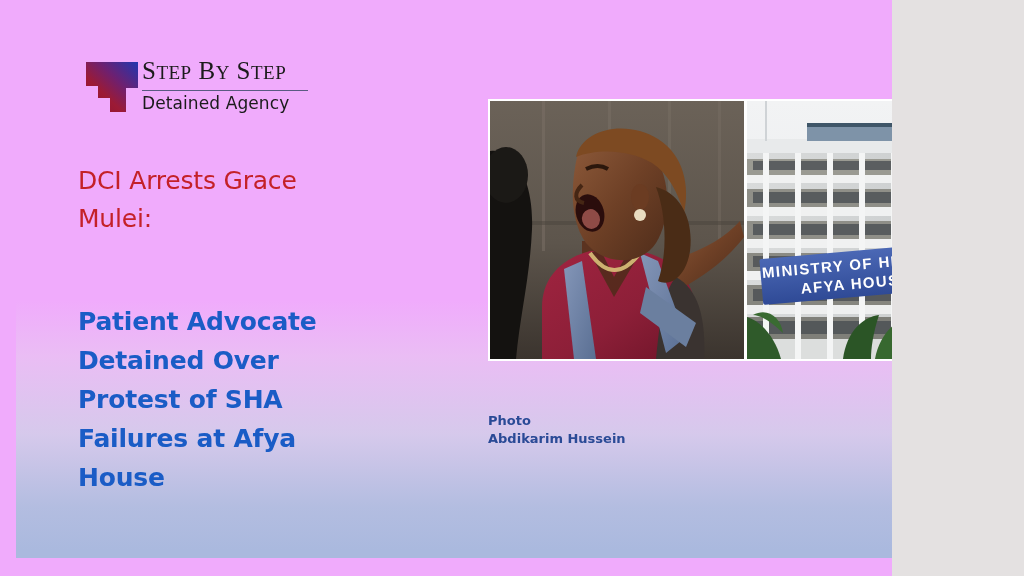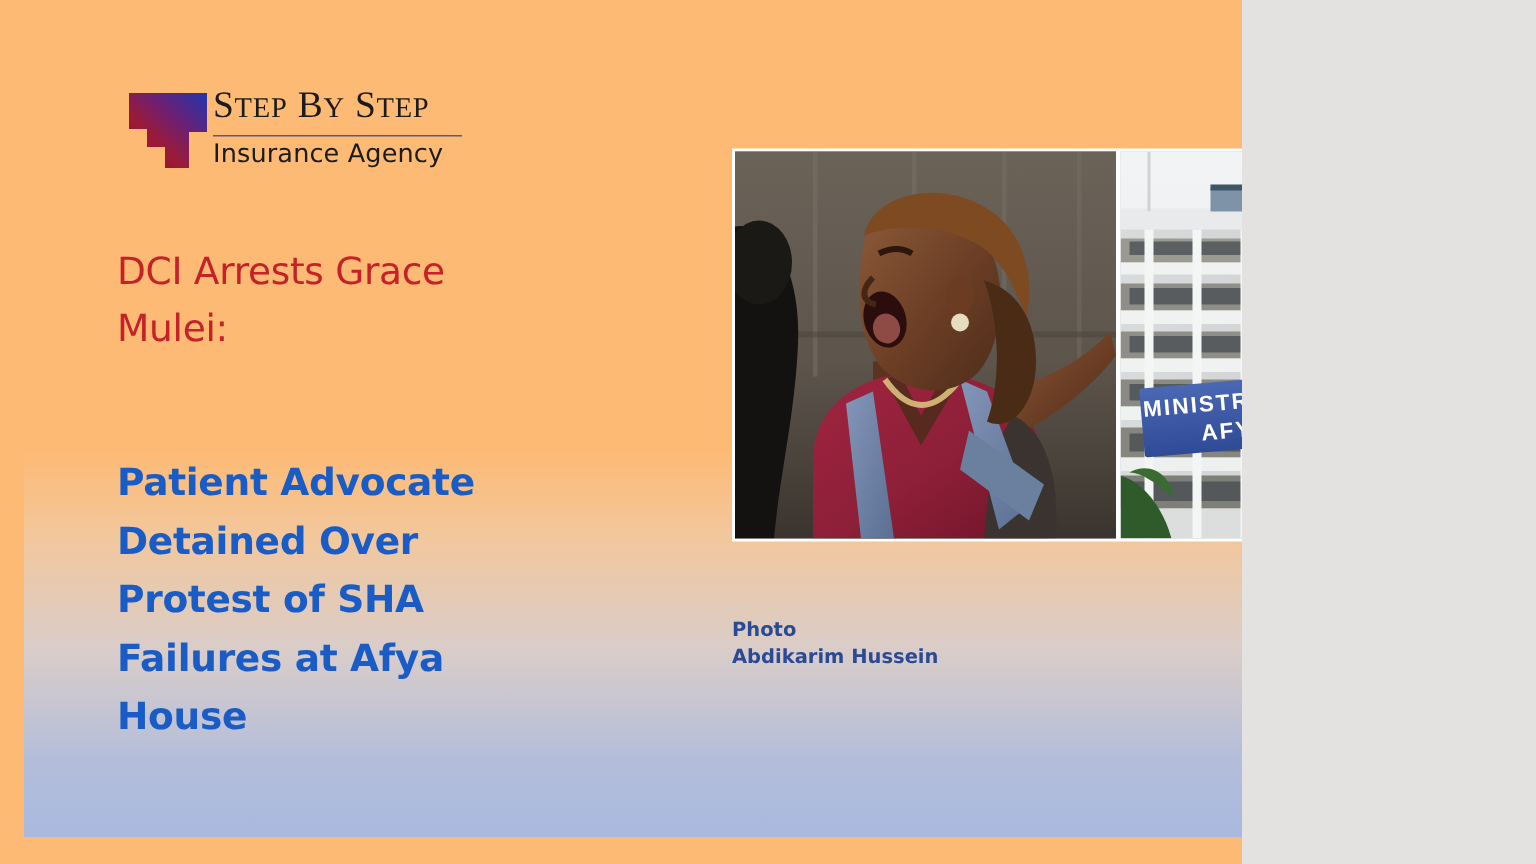--- a/index.html
+++ b/index.html
@@ -9,23 +9,23 @@
   body {
     width: 1024px;
     height: 576px;
     overflow: hidden;
     background: #e4e1e1;
     font-family: "Liberation Sans", sans-serif;
   }
 
   #slide {
     position: relative;
-    width: 828px;
+    width: 892px;
     height: 576px;
-    background: #fdba74;
+    background: #f0abfc;
     overflow: hidden;
   }
 
   
   #bg-gradient-panel {
     position: absolute;
     left: 16px;
     top: 300px;
     width: 1008px;
     height: 258px;
@@ -177,21 +177,21 @@
           <stop offset="62%" stop-color="#6e2070"></stop>
           <stop offset="100%" stop-color="#2036b0"></stop>
         </linearGradient>
       </defs>
       <path d="M2,14 L2,26 L14,26 L14,38 L26,38 L26,52 L42,52 L42,28 L54,28 L54,2 L2,2 Z" fill="url(#stepGrad)"></path>
     </svg>
 
     <div id="logo-text-block">
       <div class="logo-line1"><span class="cap">S</span><span class="sm">TEP</span> <span class="cap">B</span><span class="sm">Y</span> <span class="cap">S</span><span class="sm">TEP</span></div>
       <div class="logo-rule"></div>
-      <div class="logo-line2">Insurance Agency</div>
+      <div class="logo-line2">Detained Agency</div>
     </div>
   </div>
 
   <div id="headline-red">DCI Arrests Grace Mulei:</div>
   <div id="headline-blue">Patient Advocate Detained Over Protest of SHA Failures at Afya House</div>
 
   <div id="collage">
 
     <div class="photo" id="photo-woman">
       <svg viewBox="0 0 254 258" preserveAspectRatio="xMidYMid slice" width="254" height="258">

